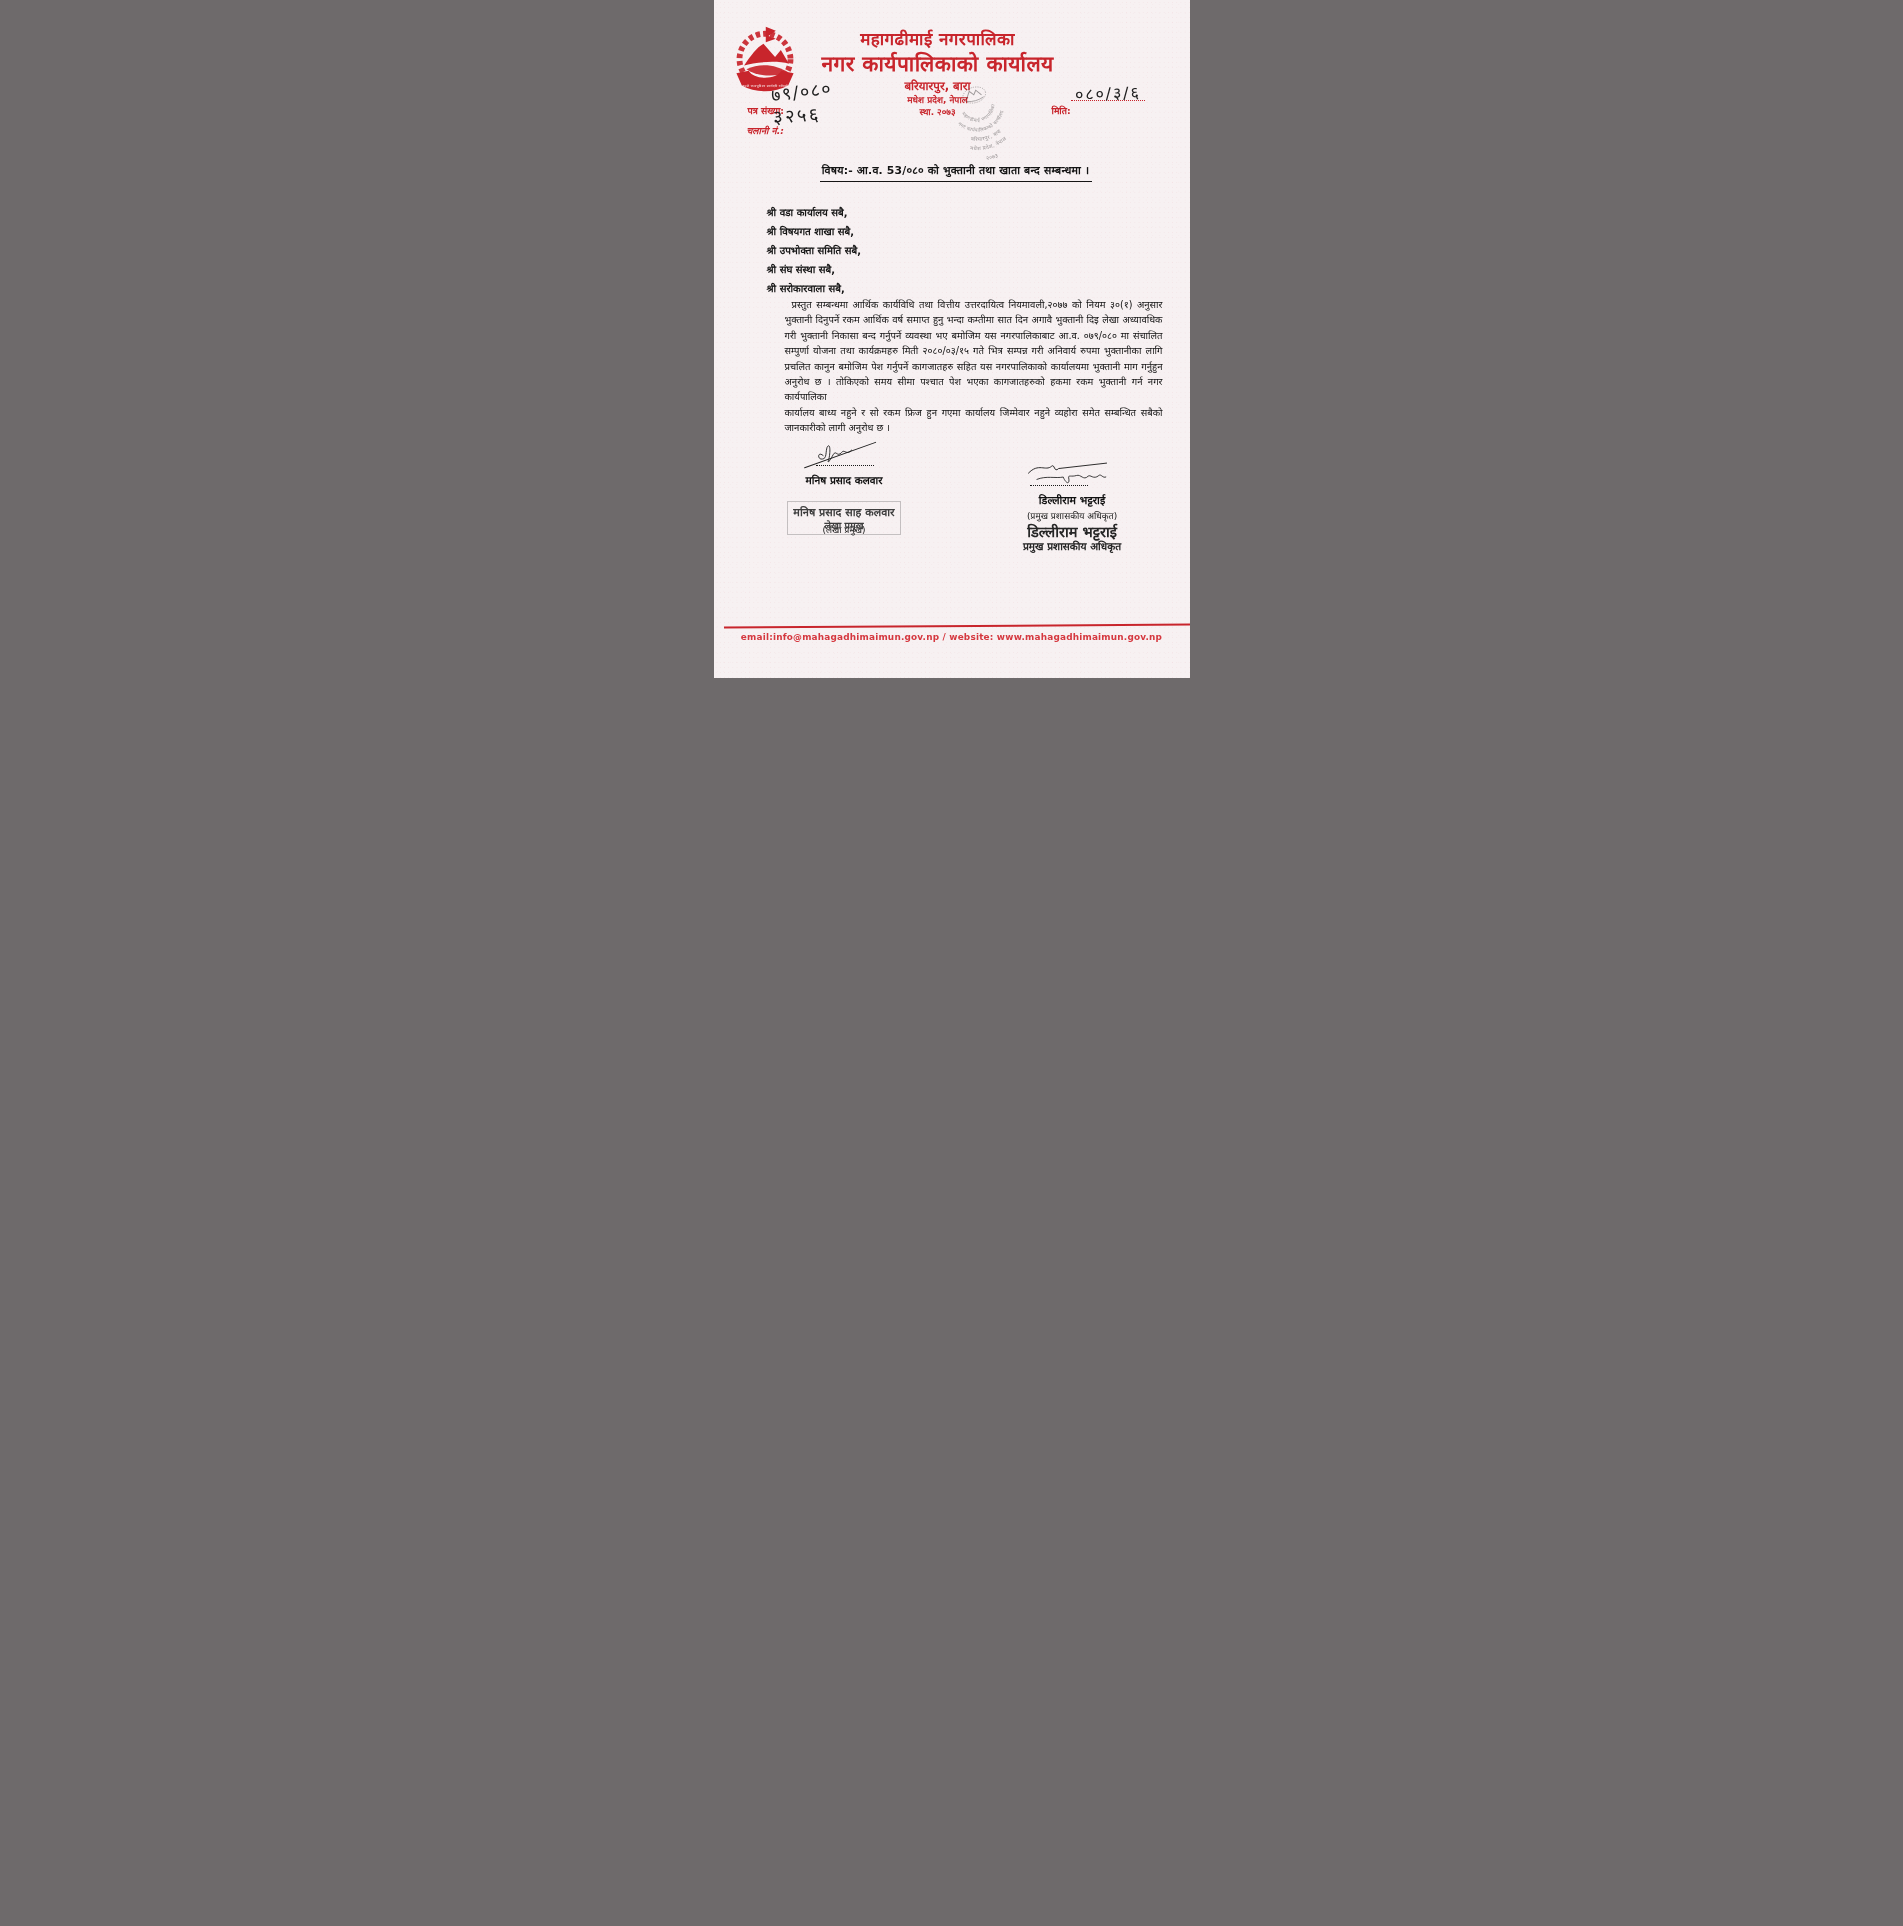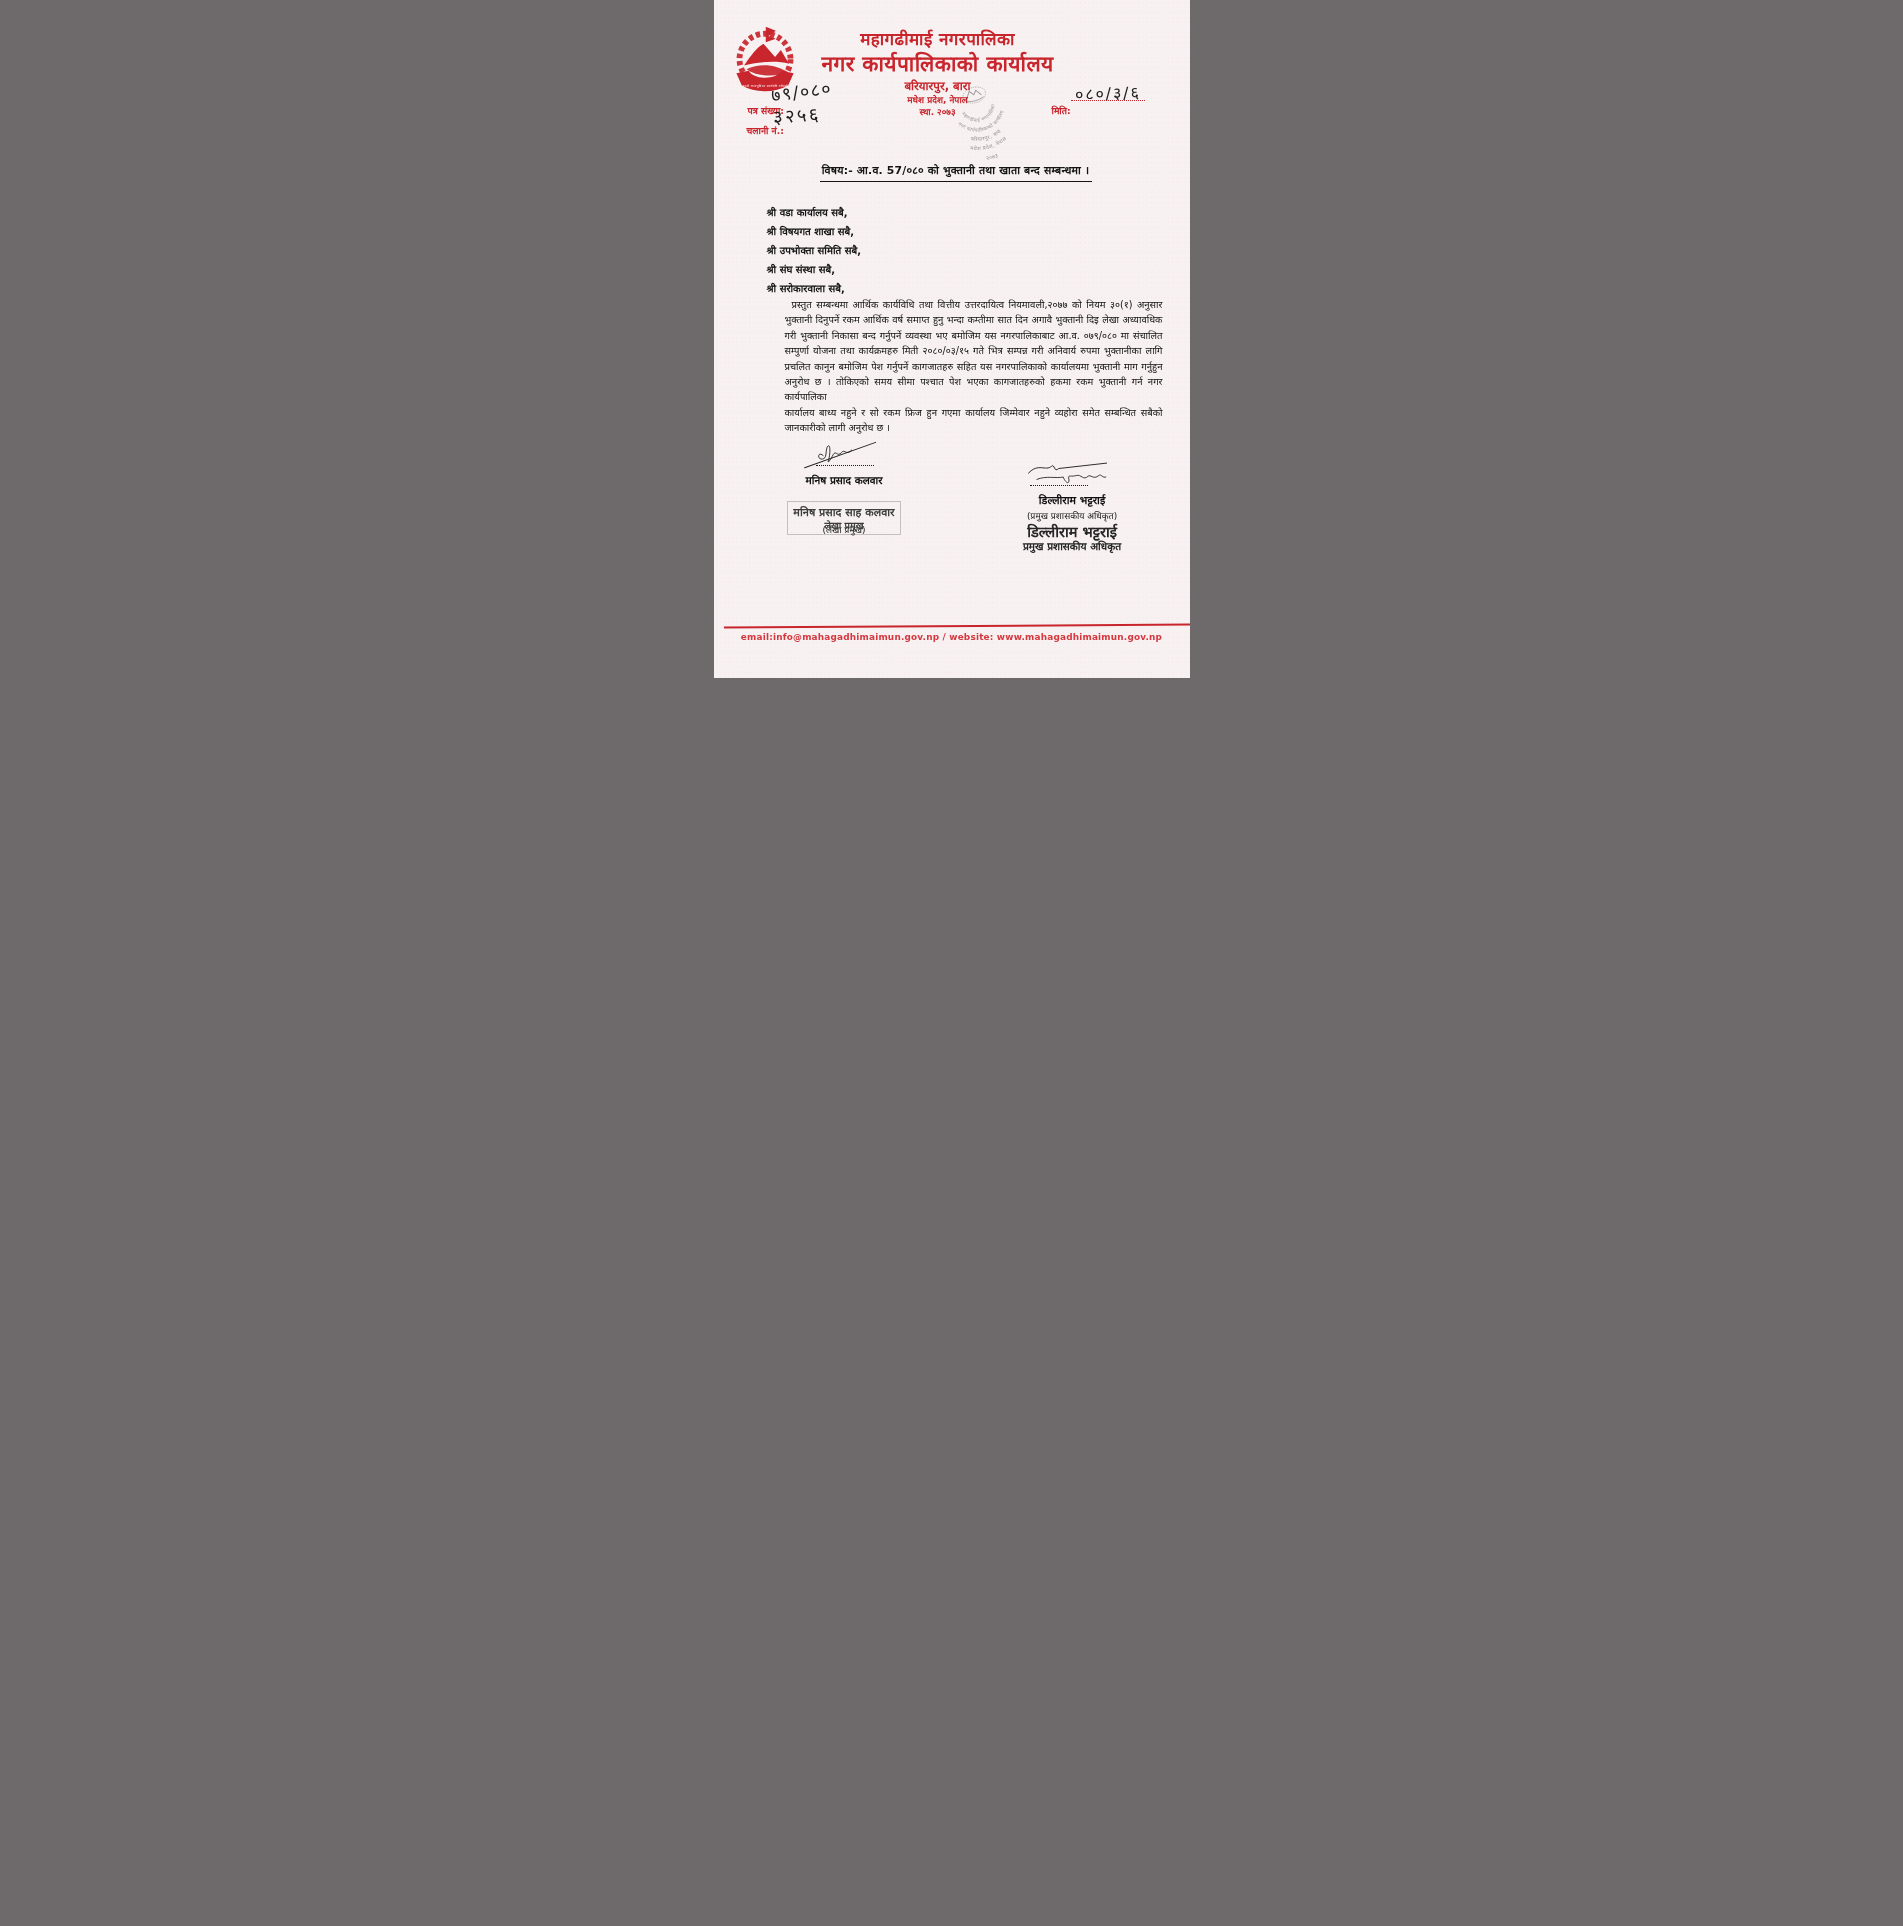--- a/index.html
+++ b/index.html
@@ -63,21 +63,21 @@
   </svg>
 
   <div class="abs hdr-center hdr1 red">महागढीमाई नगरपालिका</div>
   <div class="abs hdr-center hdr2 red">नगर कार्यपालिकाको कार्यालय</div>
   <div class="abs hdr-center hdr3 red">बरियारपुर, बारा</div>
   <div class="abs hdr-center hdr4 red">मधेश प्रदेश, नेपाल</div>
   <div class="abs hdr-center hdr5 red">स्था. २०७३</div>
 
   <div class="abs red meta-label" style="left:34px;top:92px;">पत्र संख्या:</div>
   <div class="abs hand hand-ref">७९/०८०</div>
-  <div class="abs red meta-label" style="left:33px;top:112px;">चलानी नं.:</div>
+  <div class="abs red meta-label" style="left:33px;top:112px;font-style:italic;">चलानी नं.:</div>
   <div class="abs hand hand-disp">३२५६</div>
 
   <div class="abs red meta-label" style="left:338px;top:92px;">मिति:</div>
   <div class="abs date-dots"></div>
   <div class="abs hand hand-date">०८०/३/६</div>
 
   <svg class="abs stamp-svg" width="108" height="81" viewBox="0 0 280 210" xmlns="http://www.w3.org/2000/svg" xmlns:xlink="http://www.w3.org/1999/xlink">
     <defs>
       <path id="st-arc1" d="M 94 52 A 46 46 0 0 0 186 52"></path>
       <path id="st-arc2" d="M 68 52 A 72 72 0 0 0 212 52"></path>
@@ -98,21 +98,21 @@
         <textPath xlink:href="#st-arc3" href="#st-arc3" startOffset="50%">बरियारपुर, बारा</textPath>
       </text>
       <text font-size="13.5" letter-spacing="1" text-anchor="middle">
         <textPath xlink:href="#st-arc4" href="#st-arc4" startOffset="50%">मधेश प्रदेश, नेपाल</textPath>
       </text>
       <text x="140" y="200" font-size="15" text-anchor="middle">२०७३</text>
     </g>
   </svg>
 
   <div class="abs subject-wrap">
-    <span class="subject">विषय:- आ.व. 57/०८० को भुक्तानी तथा खाता बन्द सम्बन्धमा ।</span>
+    <span class="subject">विषय:- आ.व. 53/०८० को भुक्तानी तथा खाता बन्द सम्बन्धमा ।</span>
   </div>
 
   <div class="abs recipients">
     <div>श्री वडा कार्यालय सबै,</div>
     <div>श्री विषयगत शाखा सबै,</div>
     <div>श्री उपभोक्ता समिति सबै,</div>
     <div>श्री संघ संस्था सबै,</div>
     <div>श्री सरोकारवाला सबै,</div>
   </div>
 

